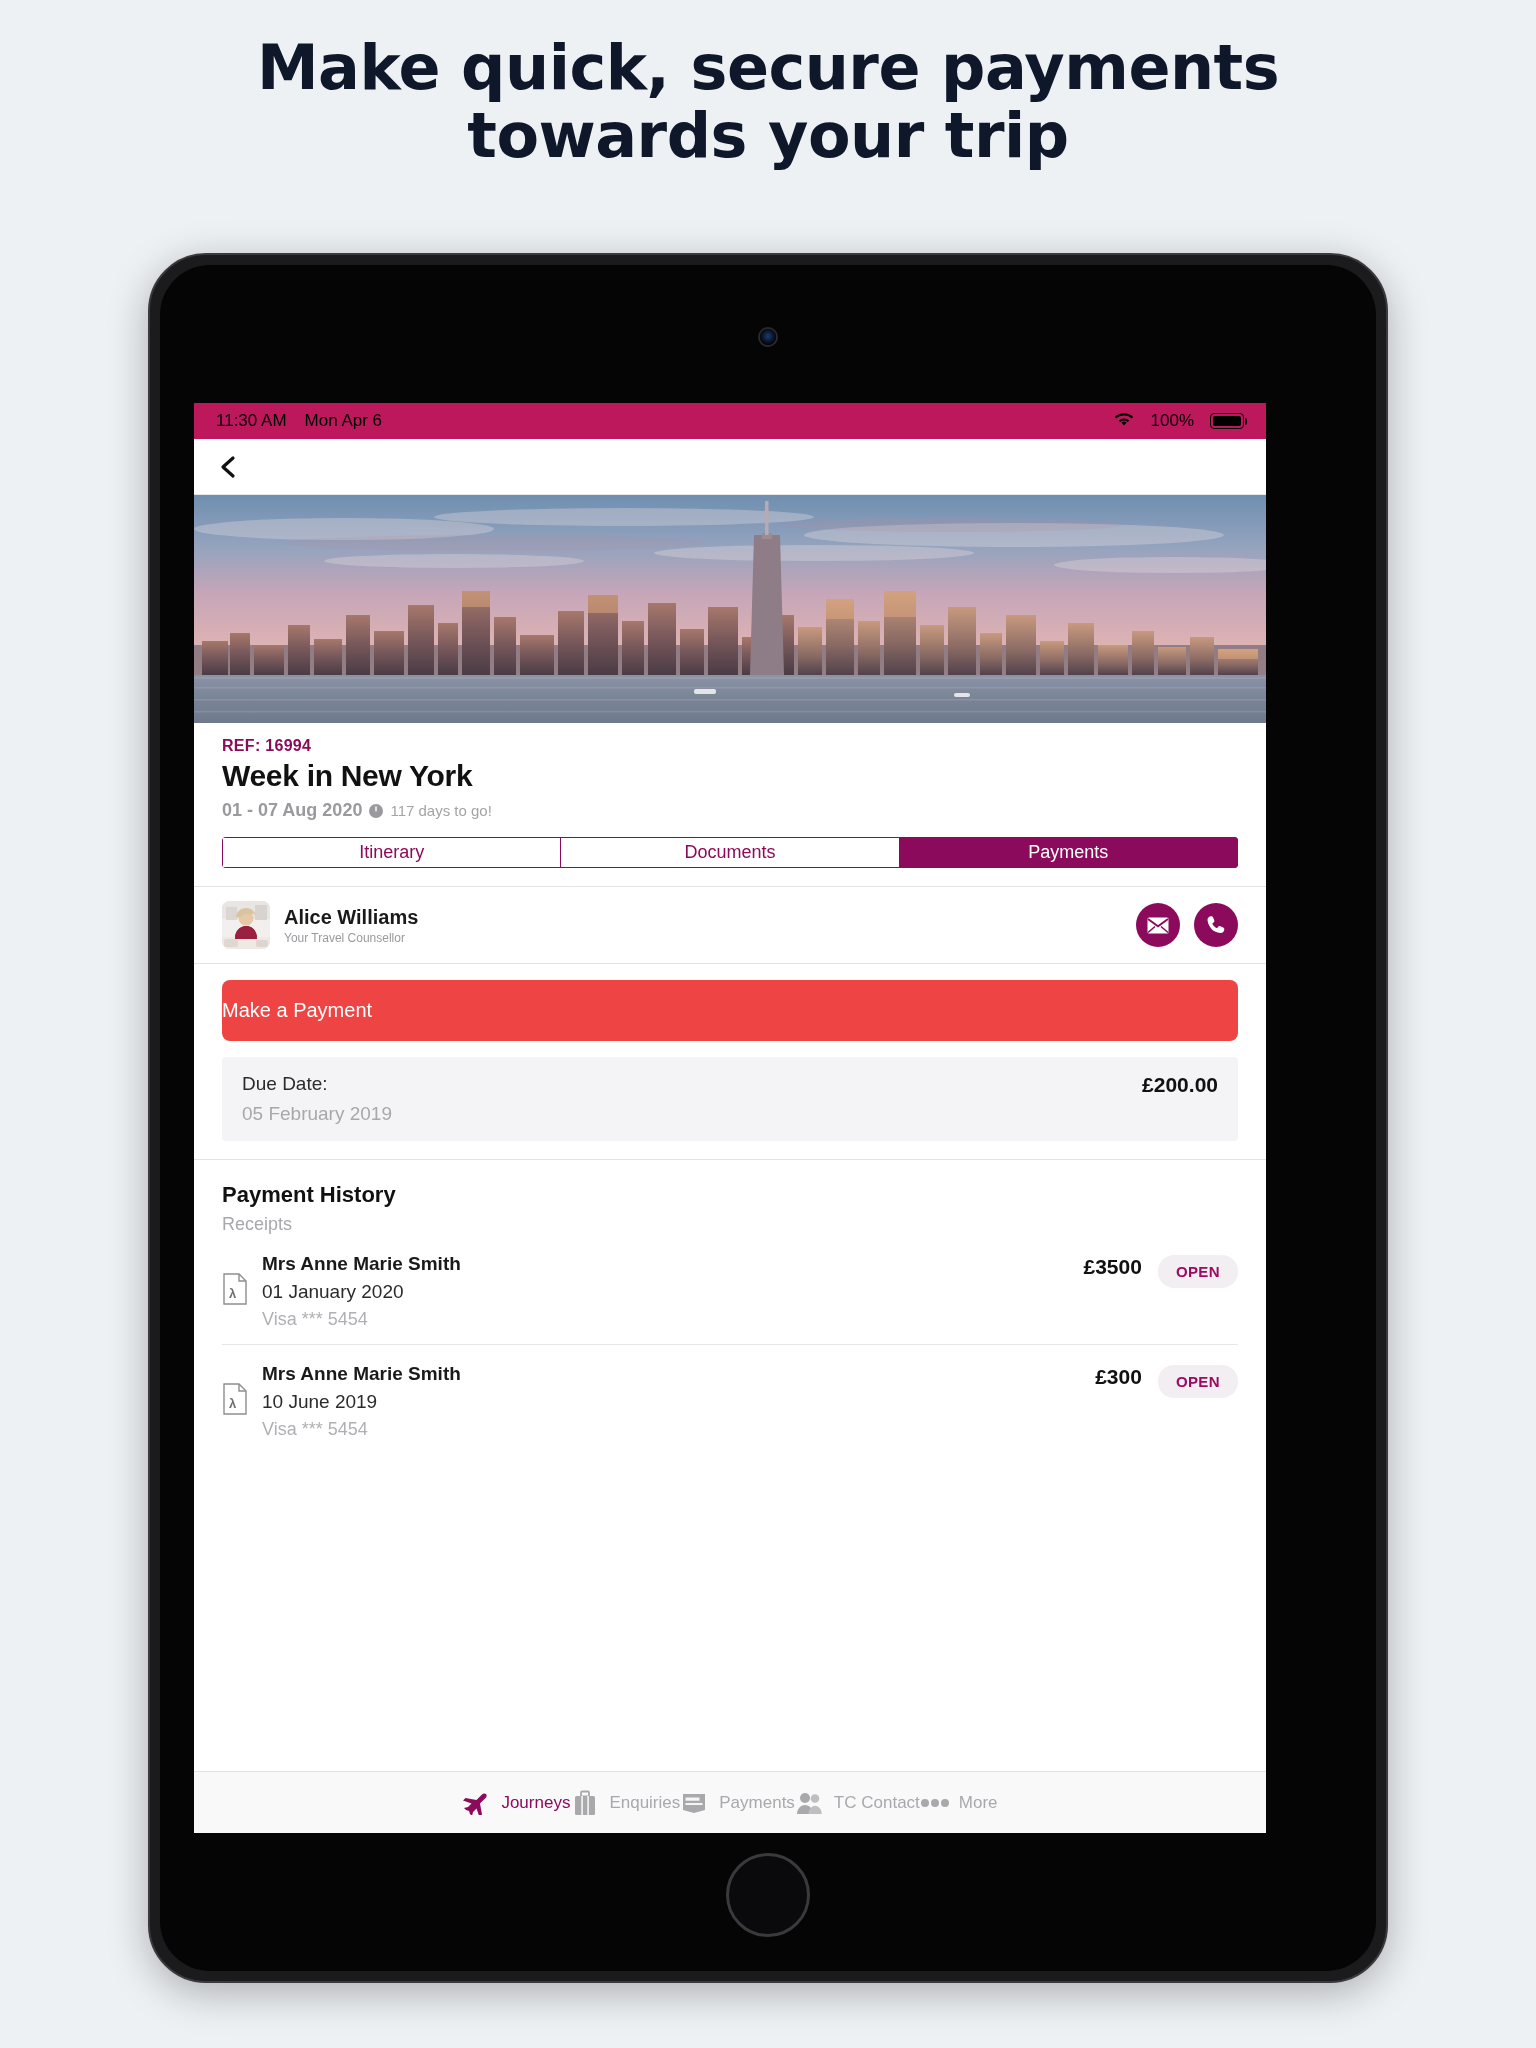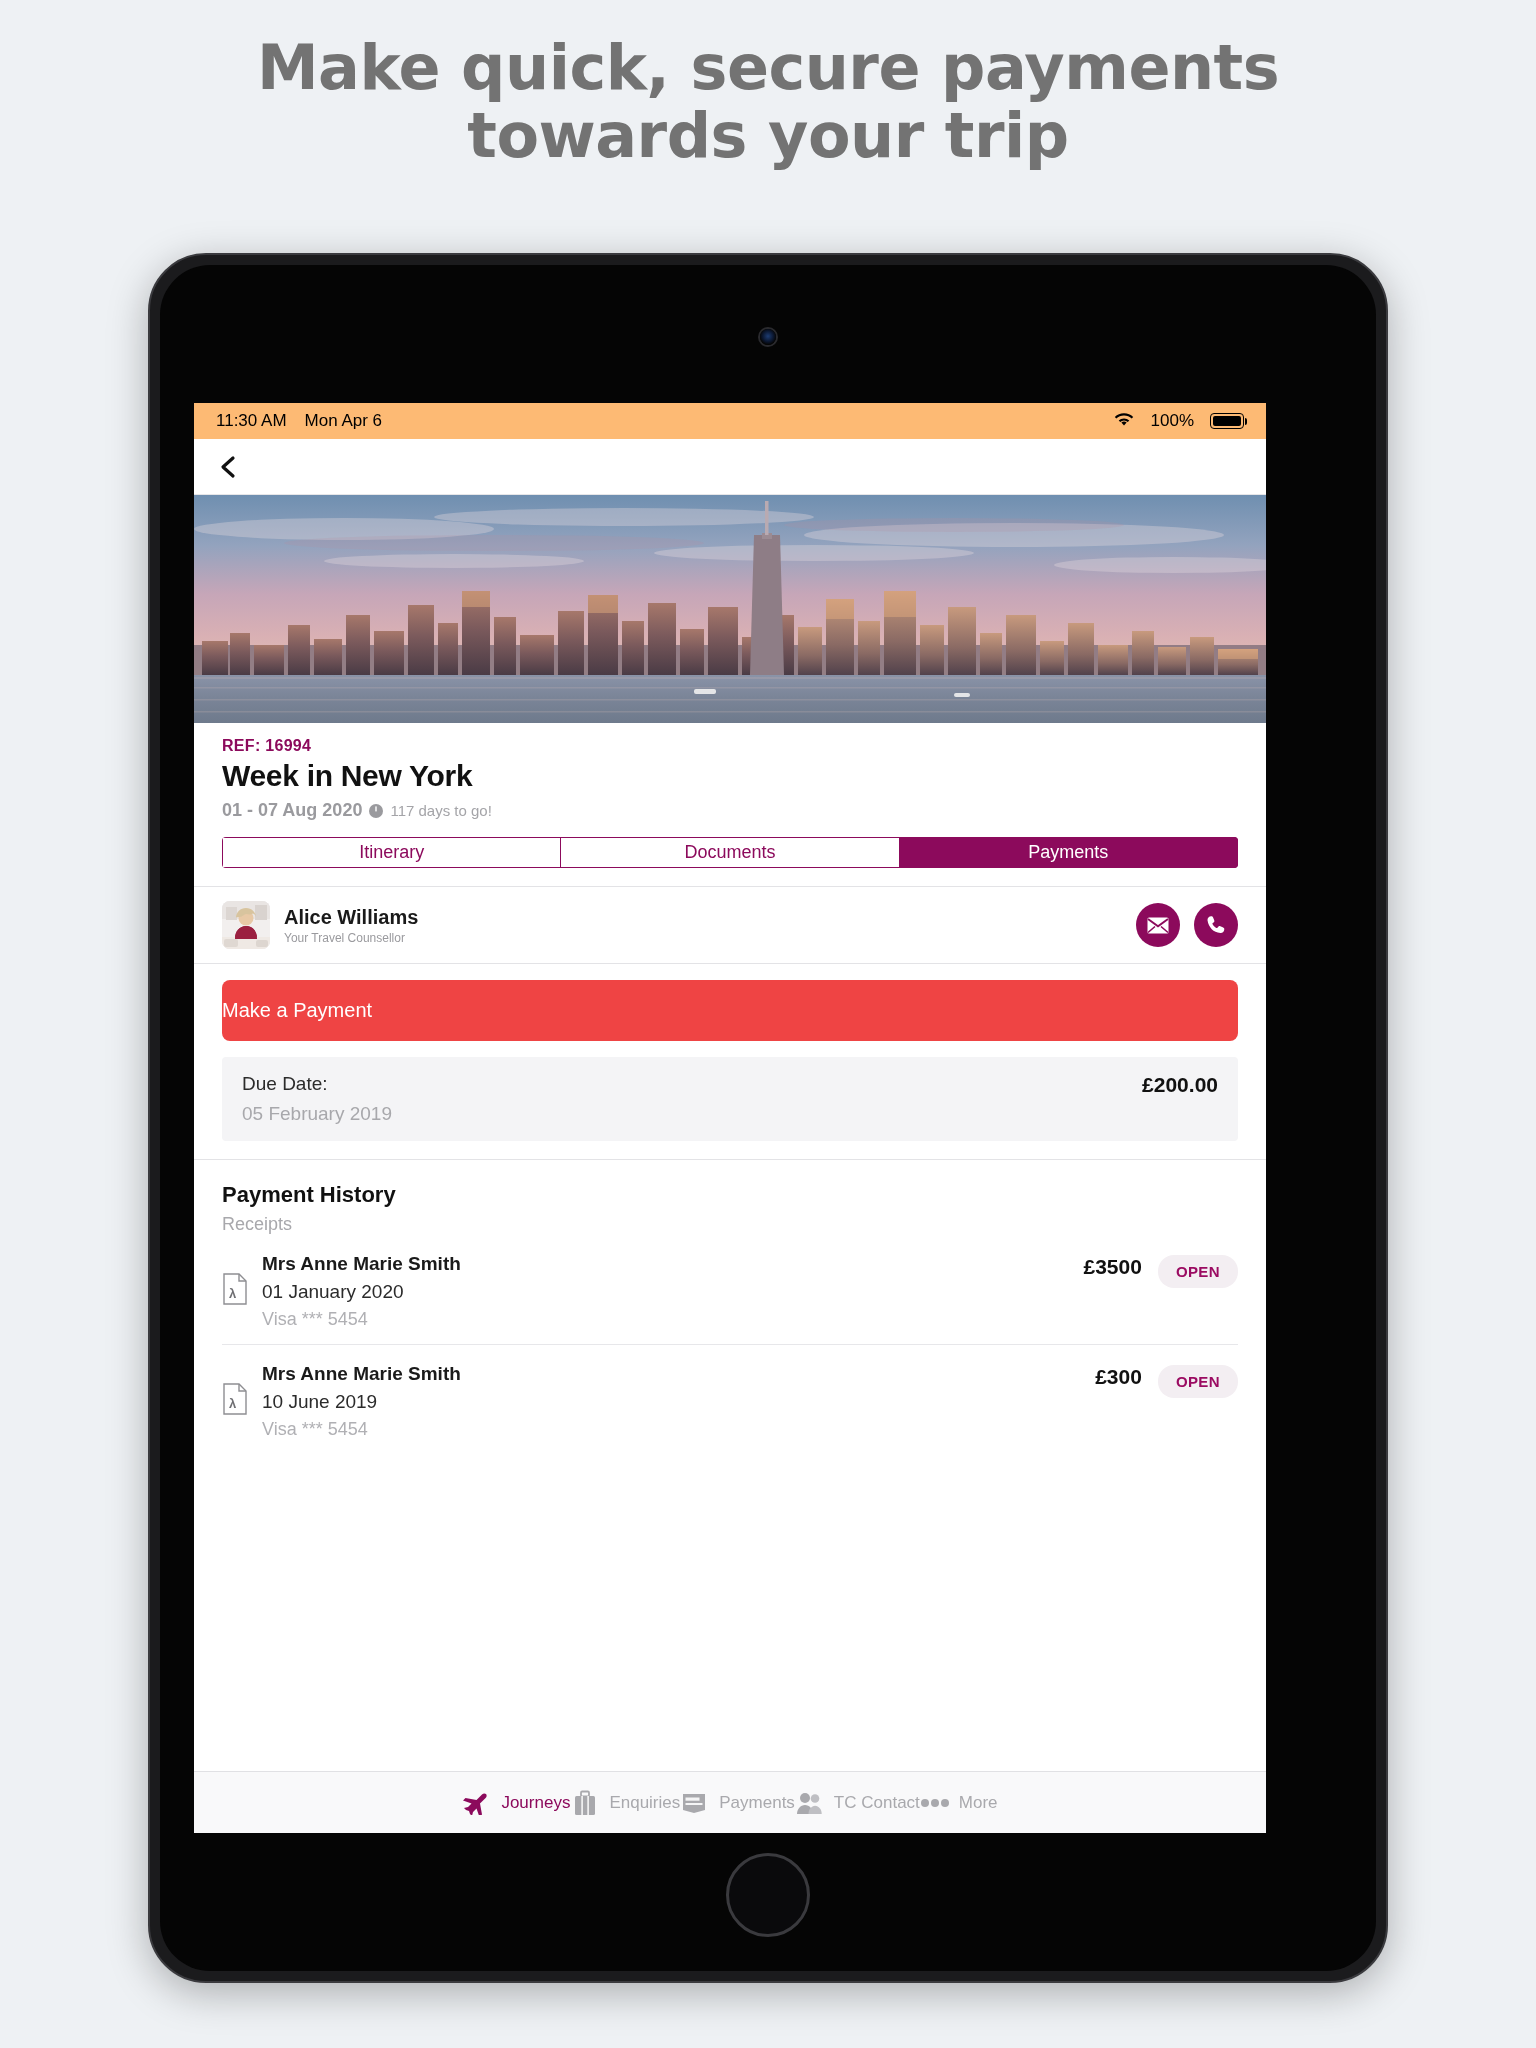--- a/index.html
+++ b/index.html
@@ -8,21 +8,21 @@
     background: #eef1f4;
     font-family: "Liberation Sans", sans-serif;
     overflow: hidden;
   }
   .page { position: relative; width: 1536px; height: 2048px; background: #eef1f4; }
 
   
   .headline {
     position: absolute; top: 34px; left: 0; width: 1536px;
     text-align: center;
-    color: #737373;
+    color: #0f172a;
     font-family: "DejaVu Sans", sans-serif;
     font-weight: bold;
     font-size: 62px;
     line-height: 1.10;
     letter-spacing: -0.5px;
   }
   .headline .l2 { display: block; }
 
   
   .device {
@@ -54,21 +54,21 @@
   
   .screen {
     position: absolute; left: 44px; top: 148px;
     width: 1072px; height: 1430px;
     background: #ffffff;
     overflow: hidden;
   }
 
   
   .statusbar {
-    height: 36px; background: #fdba74;
+    height: 36px; background: #be185d;
     display: flex; align-items: center;
     padding: 0 22px;
     font-size: 17px; color: #000; font-weight: 500;
   }
   .sb-time { margin-right: 18px; }
   .sb-right { margin-left: auto; display: flex; align-items: center; gap: 16px; }
   .wifi { display:inline-block; }
   .battery {
     width: 34px; height: 16px; border: 1.6px solid #000; border-radius: 4px;
     position: relative; display:inline-block;

